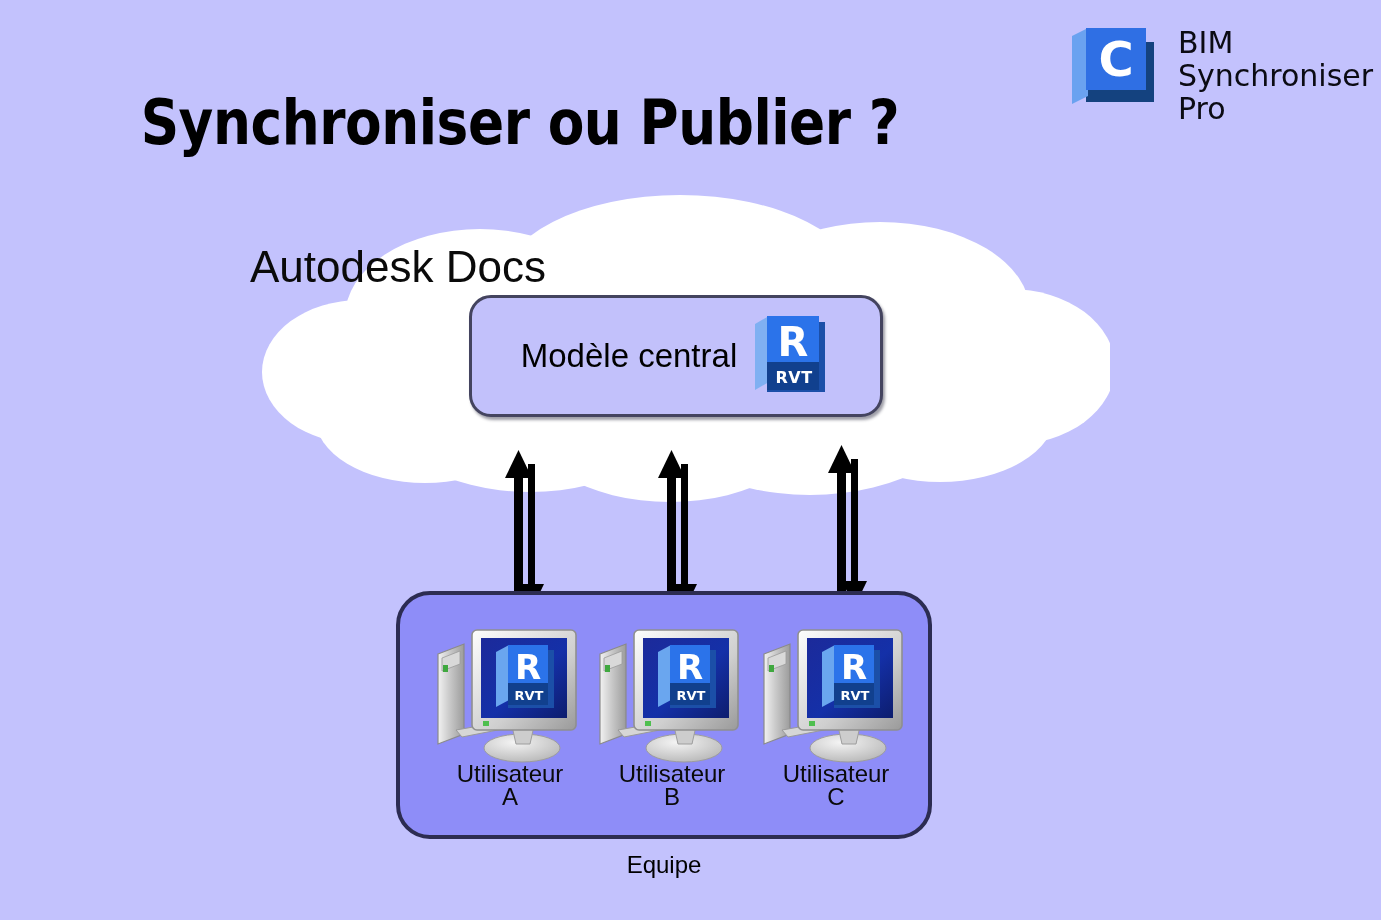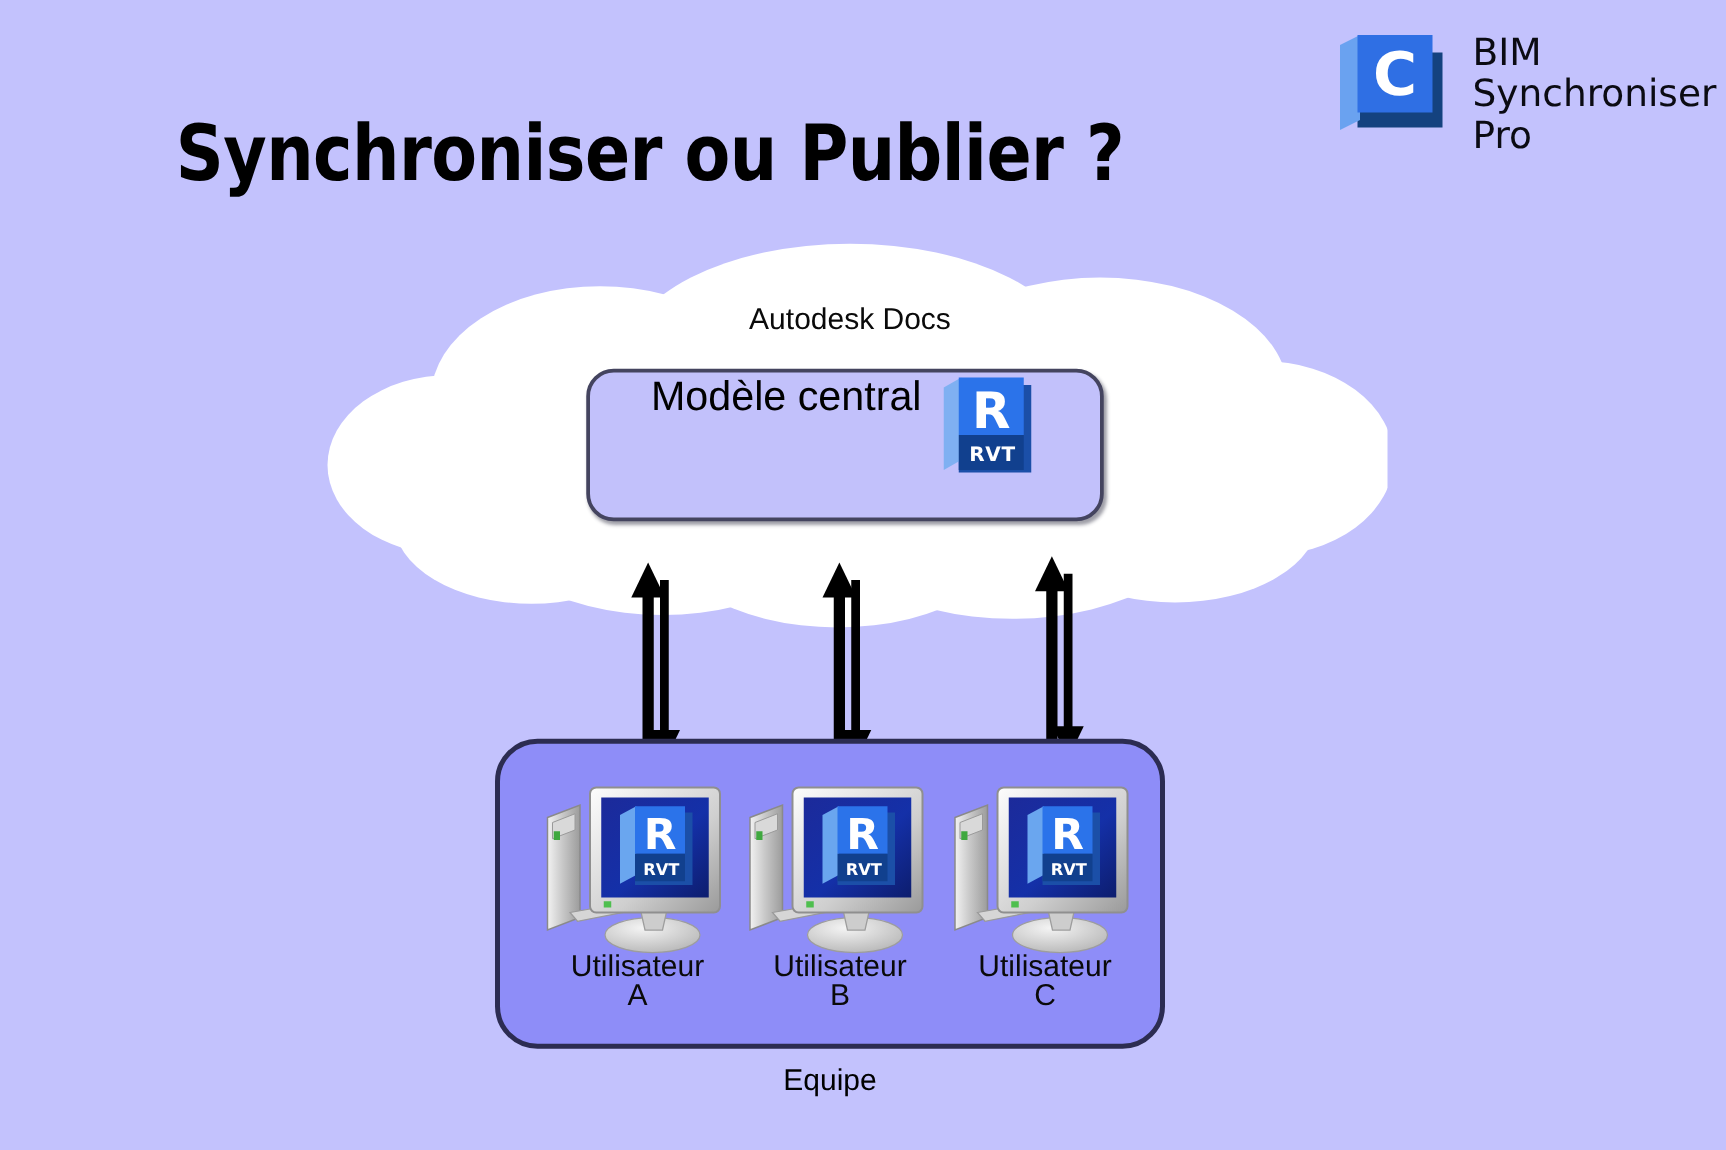--- a/index.html
+++ b/index.html
@@ -67,38 +67,37 @@
     top: 182px;
     width: 860px;
     height: 330px;
   }
 
   #cloud-label {
     position: absolute;
     left: 250px;
     top: 242px;
     width: 860px;
-    text-align: center;
-    font-size: 24px;
+    font-size: 44px;
     color: #0a0a0a;
   }
 
   
   #central-model-box {
     position: absolute;
     left: 469px;
     top: 295px;
     width: 414px;
     height: 122px;
     background: #c2c1fb;
     border: 3px solid #44445f;
     border-radius: 22px;
     box-shadow: 2px 3px 3px rgba(40,40,60,0.45);
     display: flex;
-    align-items: flex-start;
+    align-items: center;
     justify-content: center;
     gap: 14px;
     box-sizing: border-box;
   }
   #central-model-label {
     font-size: 33px;
     color: #000;
     white-space: nowrap;
   }
 

